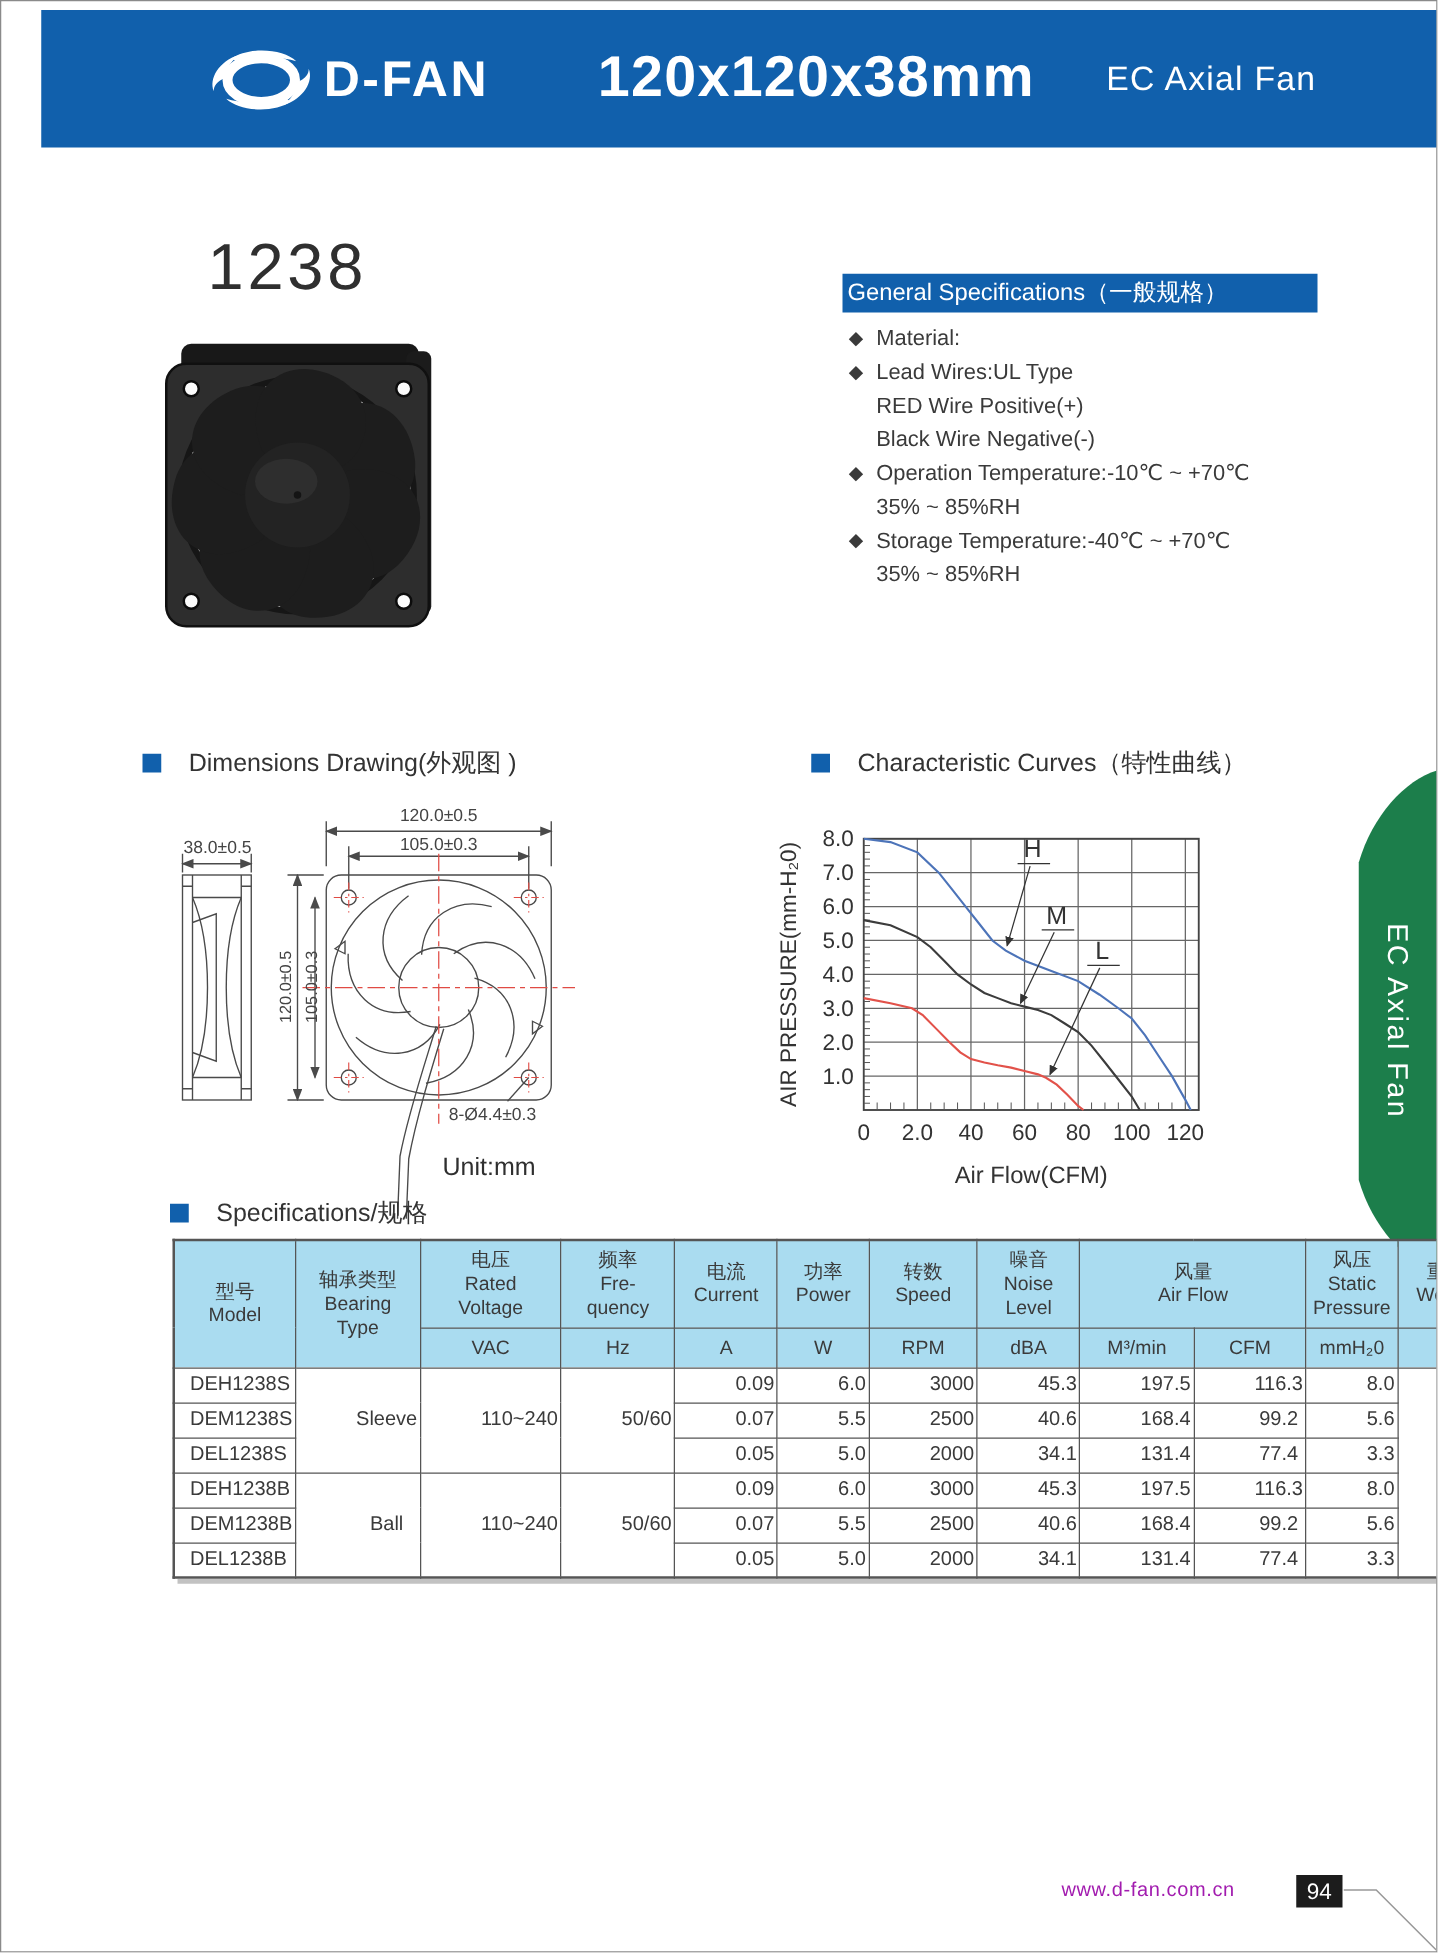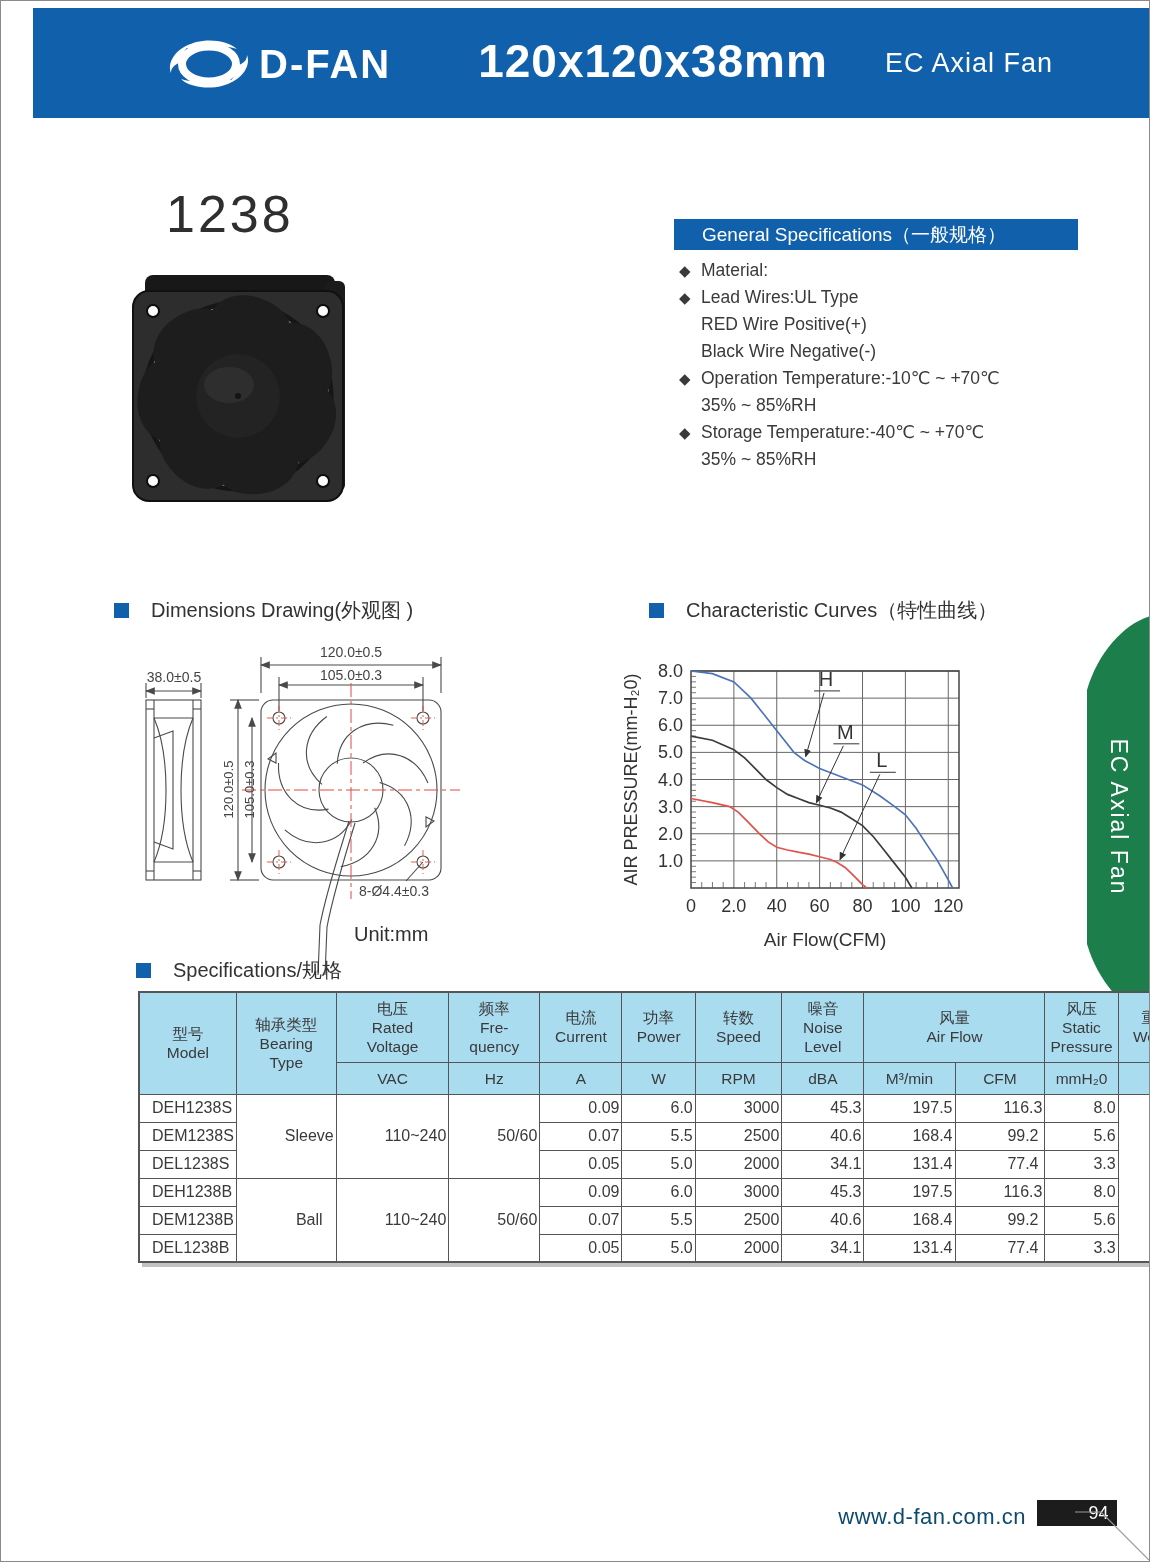--- a/index.html
+++ b/index.html
@@ -11,21 +11,21 @@
   .brand{position:absolute;left:132px;top:27px;display:flex;align-items:center;}
   .brand-name{color:#fff;font-size:40px;font-weight:bold;letter-spacing:2px;margin-left:6px;}
   .hdr-size{position:absolute;left:430px;top:26px;width:380px;text-align:center;
             color:#fff;font-size:46px;font-weight:bold;letter-spacing:1px;}
   .hdr-type{position:absolute;left:852px;top:40px;color:#fff;font-size:27px;letter-spacing:1px;}
   
   .model-no{position:absolute;left:165px;top:183px;font-size:52px;color:#2f2f2f;letter-spacing:3px;}
   .fan-photo{position:absolute;left:122px;top:266px;}
   
   .gs-title{position:absolute;left:673px;top:218px;width:376px;height:31px;line-height:31px;
-            background:#1160ac;color:#fff;font-size:19px;padding-left:28px;}
+            background:#1160ac;color:#fff;font-size:19px;padding-left:4px;}
   .gs-list{position:absolute;left:678px;top:256px;width:420px;list-style:none;margin:0;padding:0;
            font-size:17.5px;color:#3a3a3a;}
   .gs-list li{position:relative;padding-left:22px;line-height:27px;}
   .gs-list li .diam{position:absolute;left:0;top:0;font-size:15px;}
   
   .sec-head{position:absolute;font-size:20px;color:#333;display:flex;align-items:center;gap:22px;}
   .sec-head .sq{width:15px;height:15px;background:#1160ac;display:inline-block;}
   
   .drawing{position:absolute;left:115px;top:642px;width:500px;height:335px;}
   .dim-label{position:absolute;font-size:14px;color:#444;text-align:center;white-space:nowrap;}
@@ -41,24 +41,24 @@
   #spec-table{position:absolute;left:137px;top:990px;}
   #spec-table table{border-collapse:collapse;border:2px solid #555;box-shadow:4px 4px 0 rgba(120,120,120,.45);}
   #spec-table th,#spec-table td{border:1px solid #555;font-weight:normal;color:#3a3a3a;
       text-align:center;vertical-align:middle;padding:0 2px;box-sizing:border-box;}
   #spec-table thead th{background:#aadcf0;font-size:15.5px;line-height:19px;}
   #spec-table thead tr:first-child th{height:70px;}
   #spec-table thead tr:last-child th{height:32px;}
   #spec-table td{height:28px;font-size:16px;background:#fff;padding-left:48px;}
   #spec-table td.model{text-align:left;padding-left:12px;}
   
-  .foot-site{position:absolute;left:810px;top:1503px;width:215px;text-align:right;
-             font-size:22px;color:#0c4a6e;letter-spacing:.5px;}
+  .foot-site{position:absolute;left:810px;top:1503px;width:215px;text-align:center;
+             font-size:16px;color:#a21caf;letter-spacing:.5px;}
   .page-box{position:absolute;left:1036px;top:1499px;width:37px;height:26px;background:#1c1c1c;
-            color:#fff;font-size:18px;text-align:center;line-height:26px;padding-left:43px;}
+            color:#fff;font-size:18px;text-align:center;line-height:26px;}
   .corner-svg{position:absolute;left:1060px;top:1495px;}
 </style>
 </head>
 <body>
 
 <div class="page">
 
   <div class="topbar">
     <div class="brand">
       <svg width="88" height="58" viewBox="0 0 88 58">

